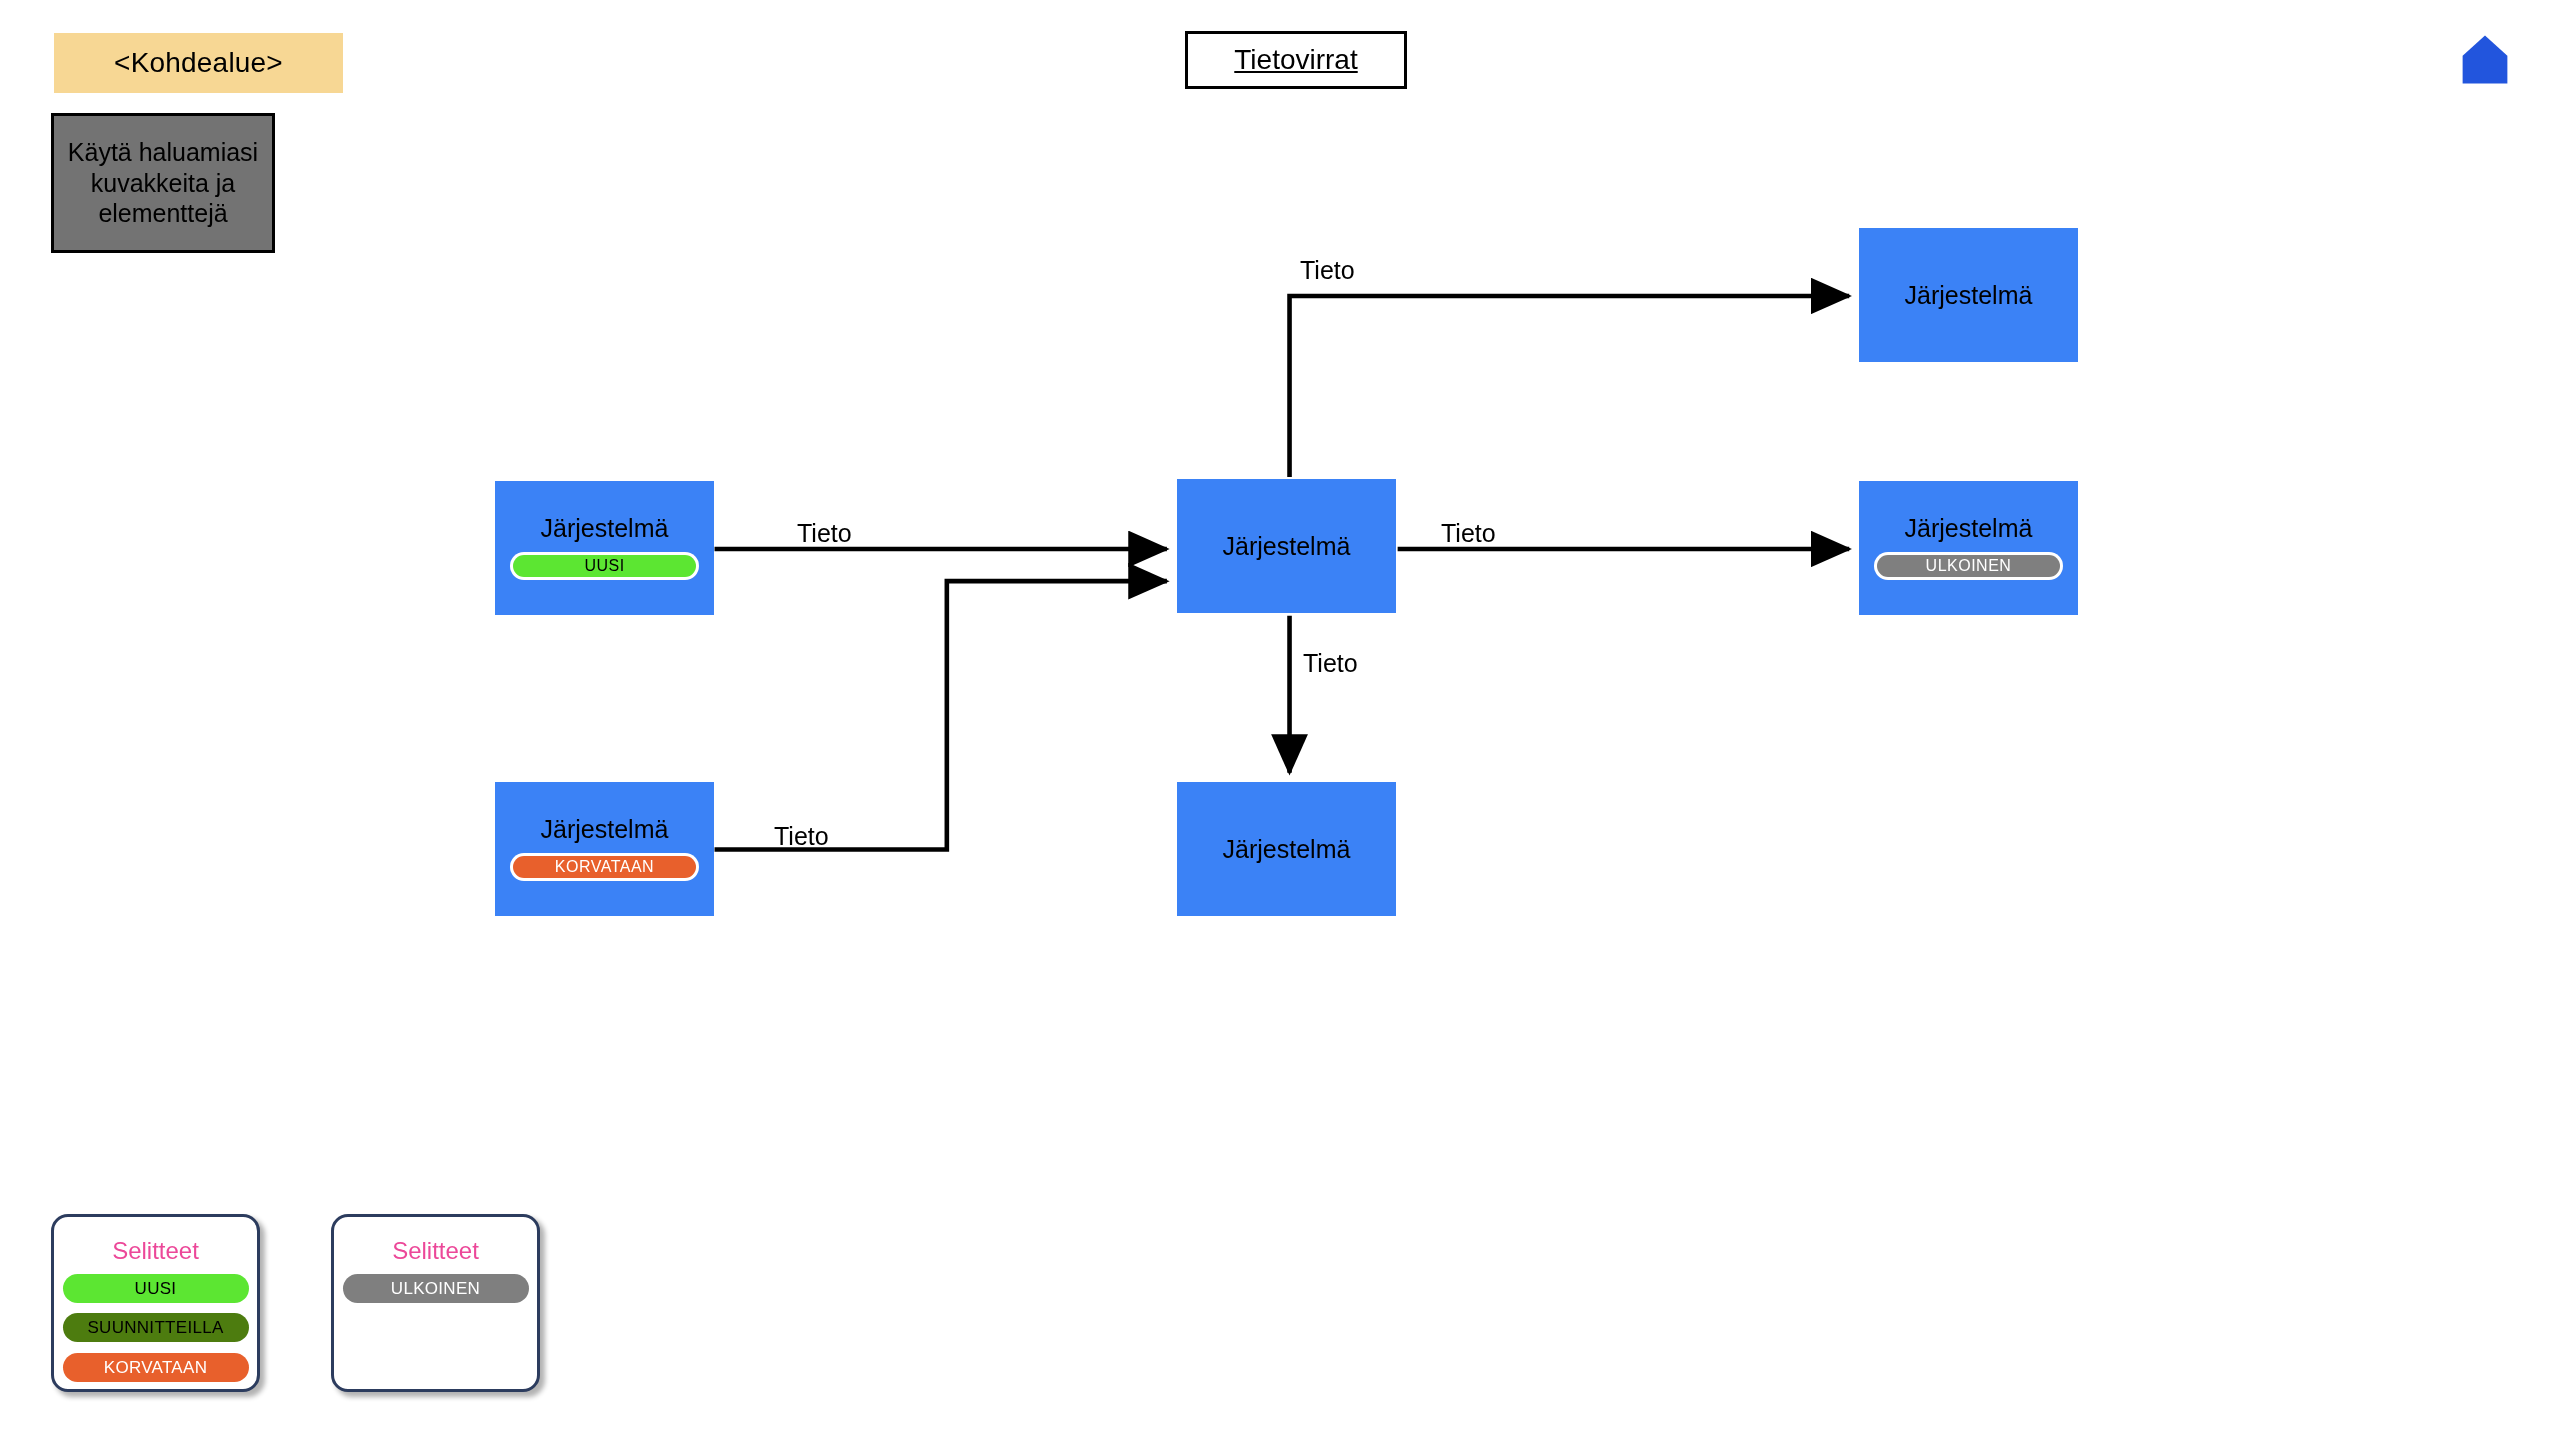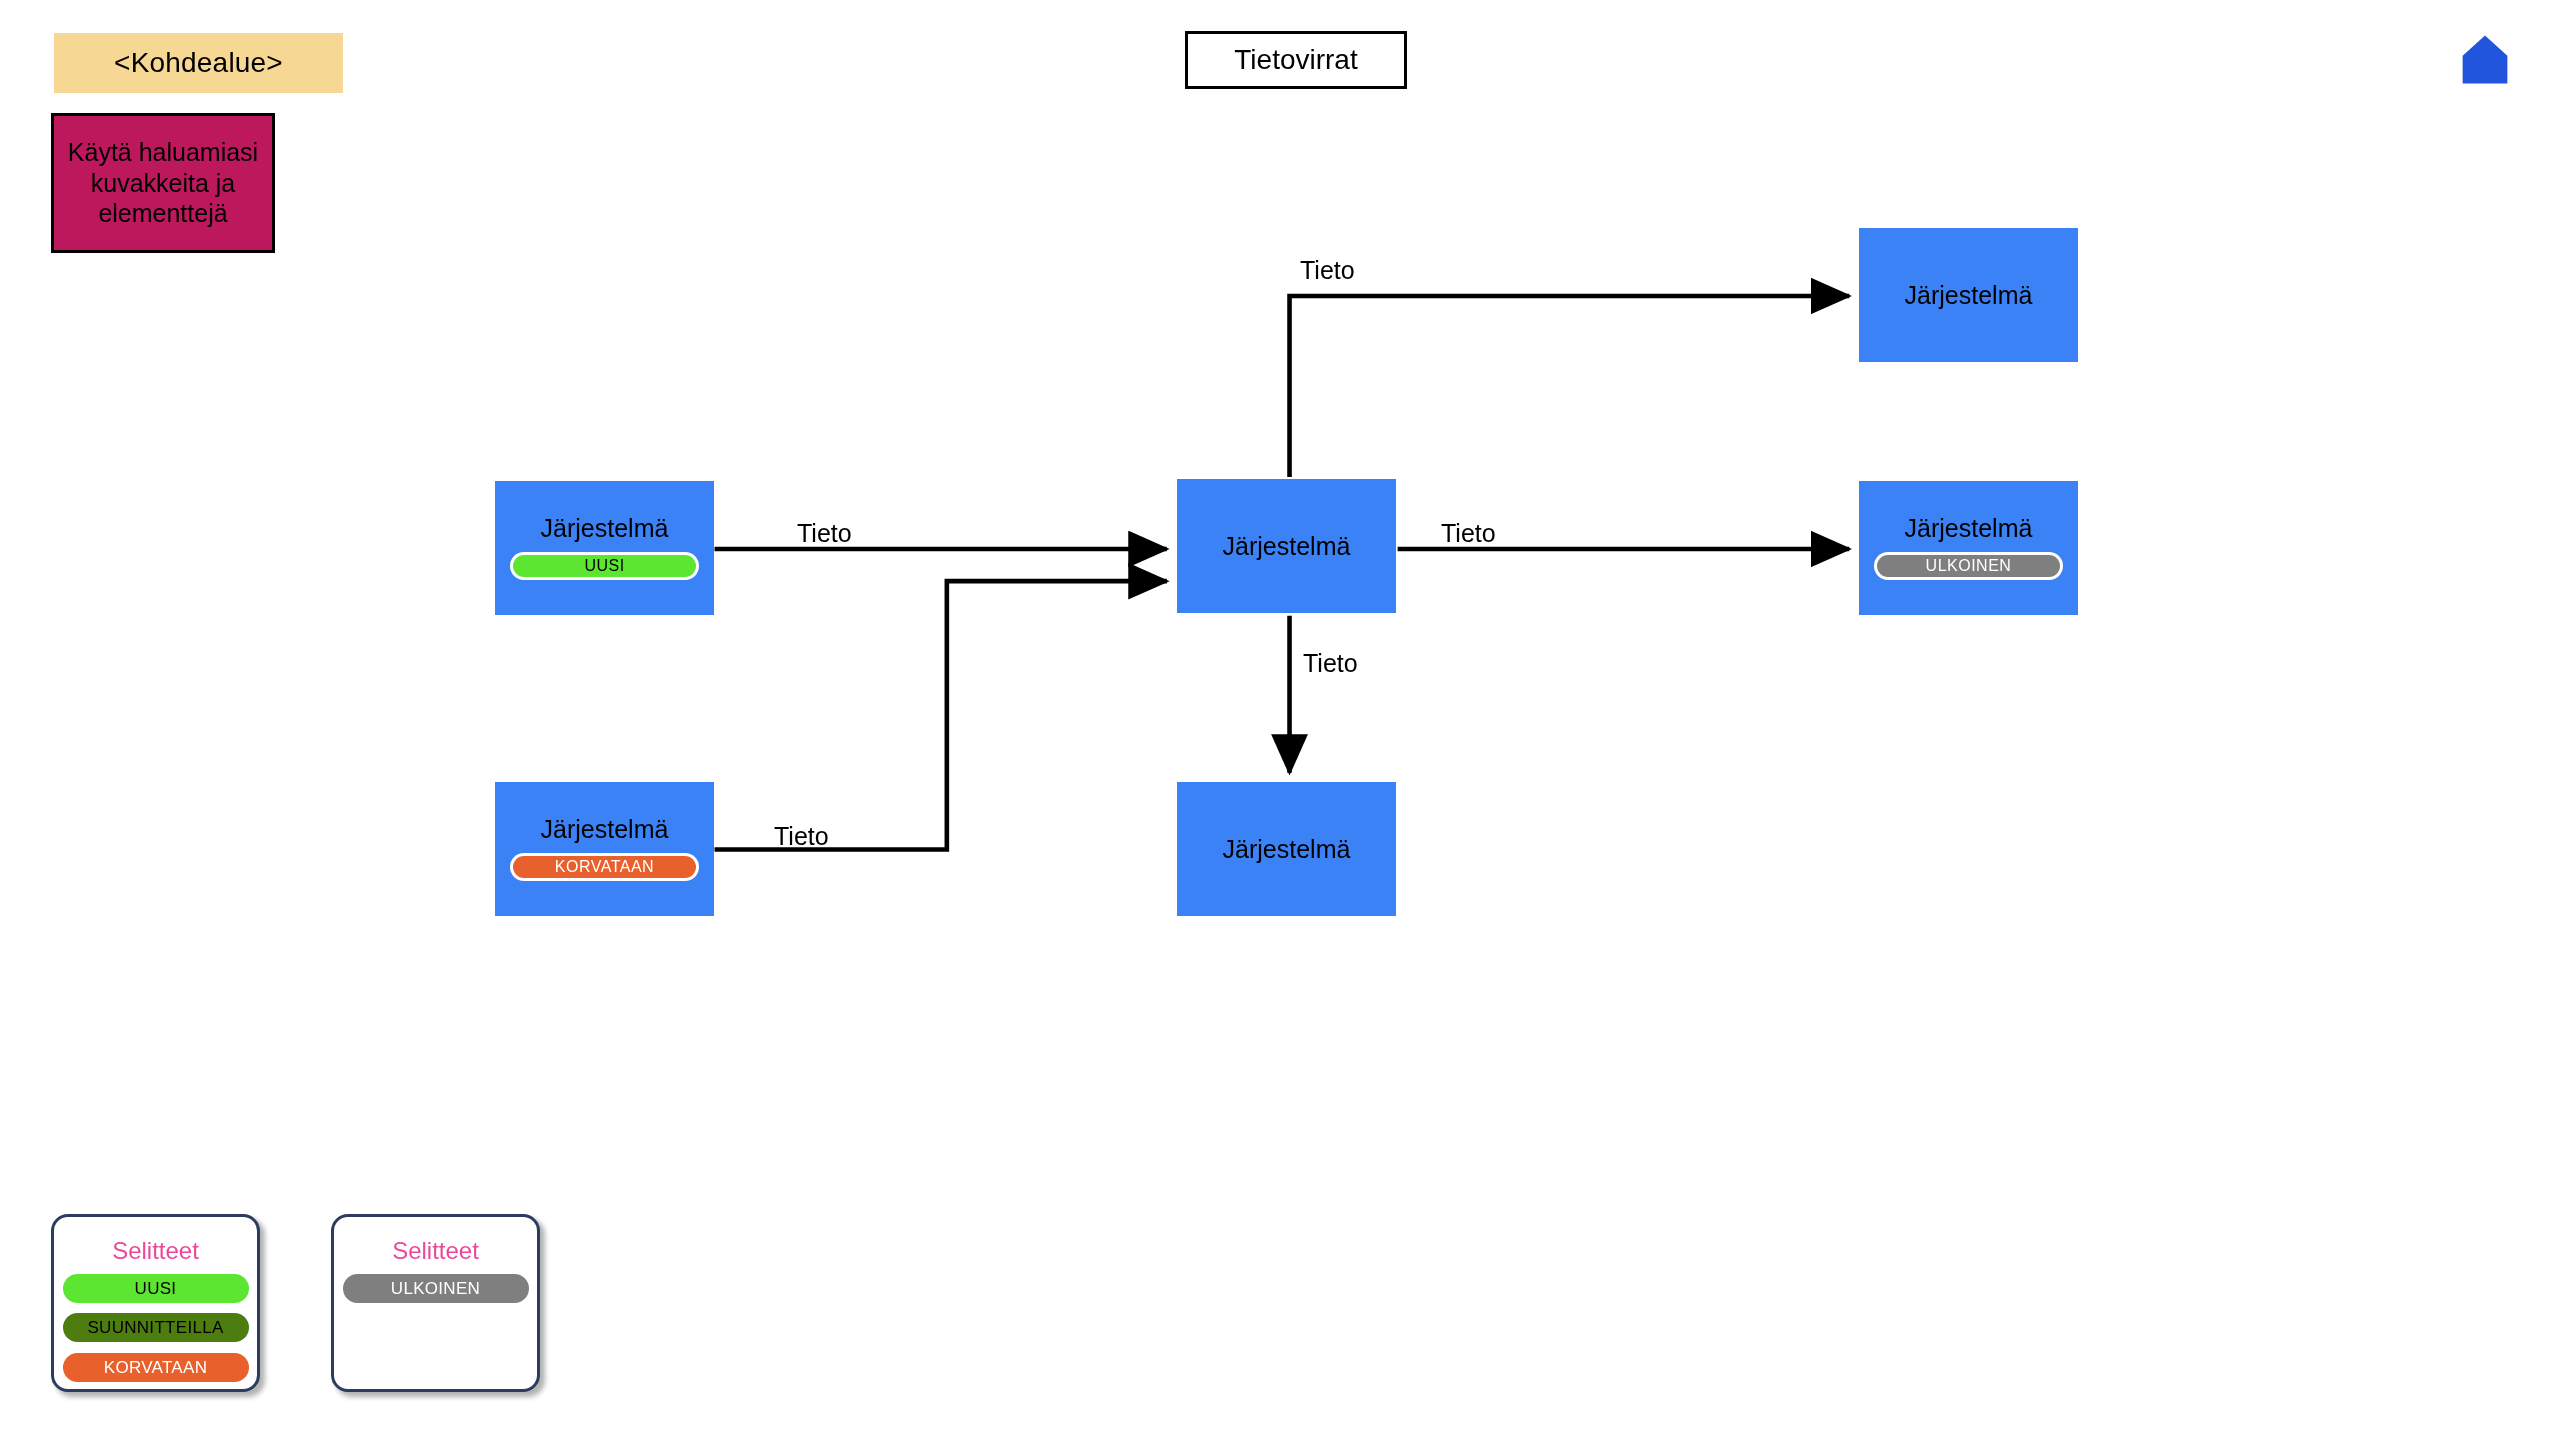--- a/index.html
+++ b/index.html
@@ -19,35 +19,35 @@
     background:#f7d794;
     display:flex;align-items:center;justify-content:center;
   }
   .domain-band span{
     font-size:28px;color:#000;letter-spacing:0.2px;line-height:1;
   }
 
   
   .note-box{
     left:51px;top:113px;width:224px;height:140px;
-    background:#be185d;border:3.8px solid #000000;
+    background:#737373;border:3.8px solid #000000;
     display:flex;align-items:center;justify-content:center;
     text-align:center;
   }
   .note-box span{
     font-size:25px;line-height:1.22;color:#000;display:block;padding:0 6.1px;
   }
 
   
   .title-box{
     left:1185px;top:31px;width:222px;height:58px;
     background:#ffffff;border:3.1px solid #000000;
     display:flex;align-items:center;justify-content:center;
   }
-  .title-box span{font-size:28px;color:#000;line-height:1;}
+  .title-box span{font-size:28px;color:#000;line-height:1;text-decoration:underline;}
 
   
   .house-icon{left:2458px;top:34px;width:54px;height:51px;}
 
   
   .node{
     width:219px;height:134px;background:#3b82f6;
     display:flex;flex-direction:column;align-items:center;
     justify-content:center;
   }

